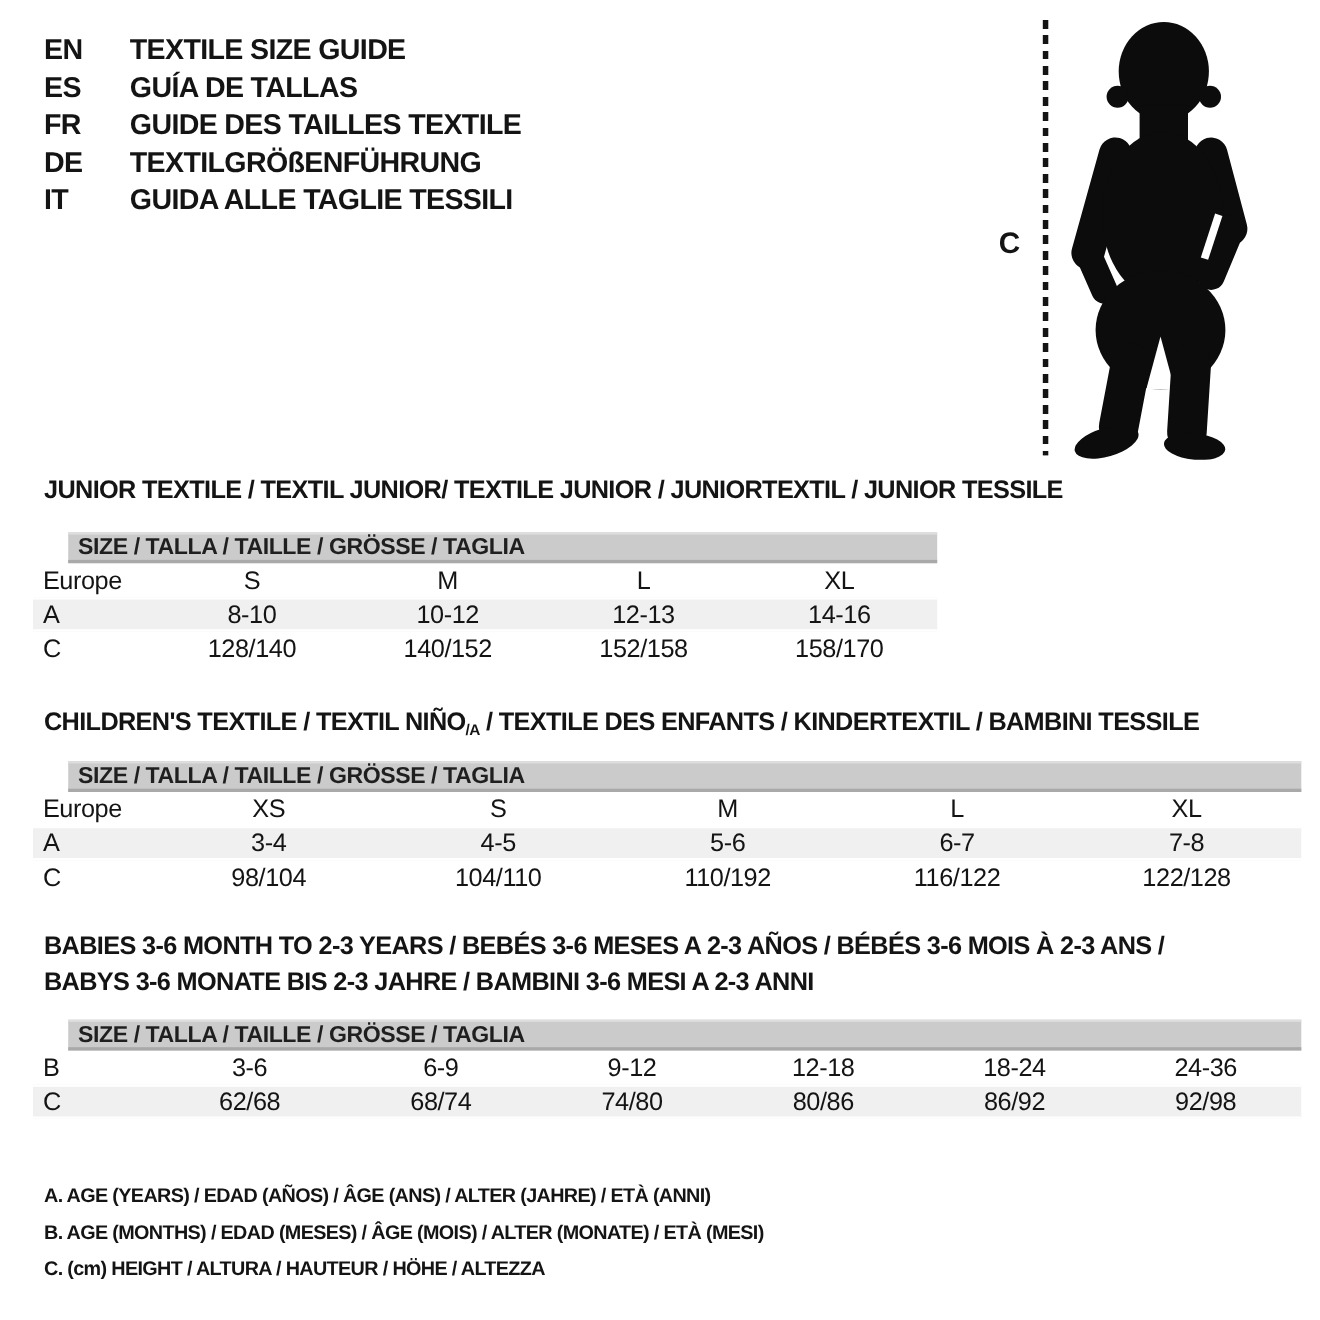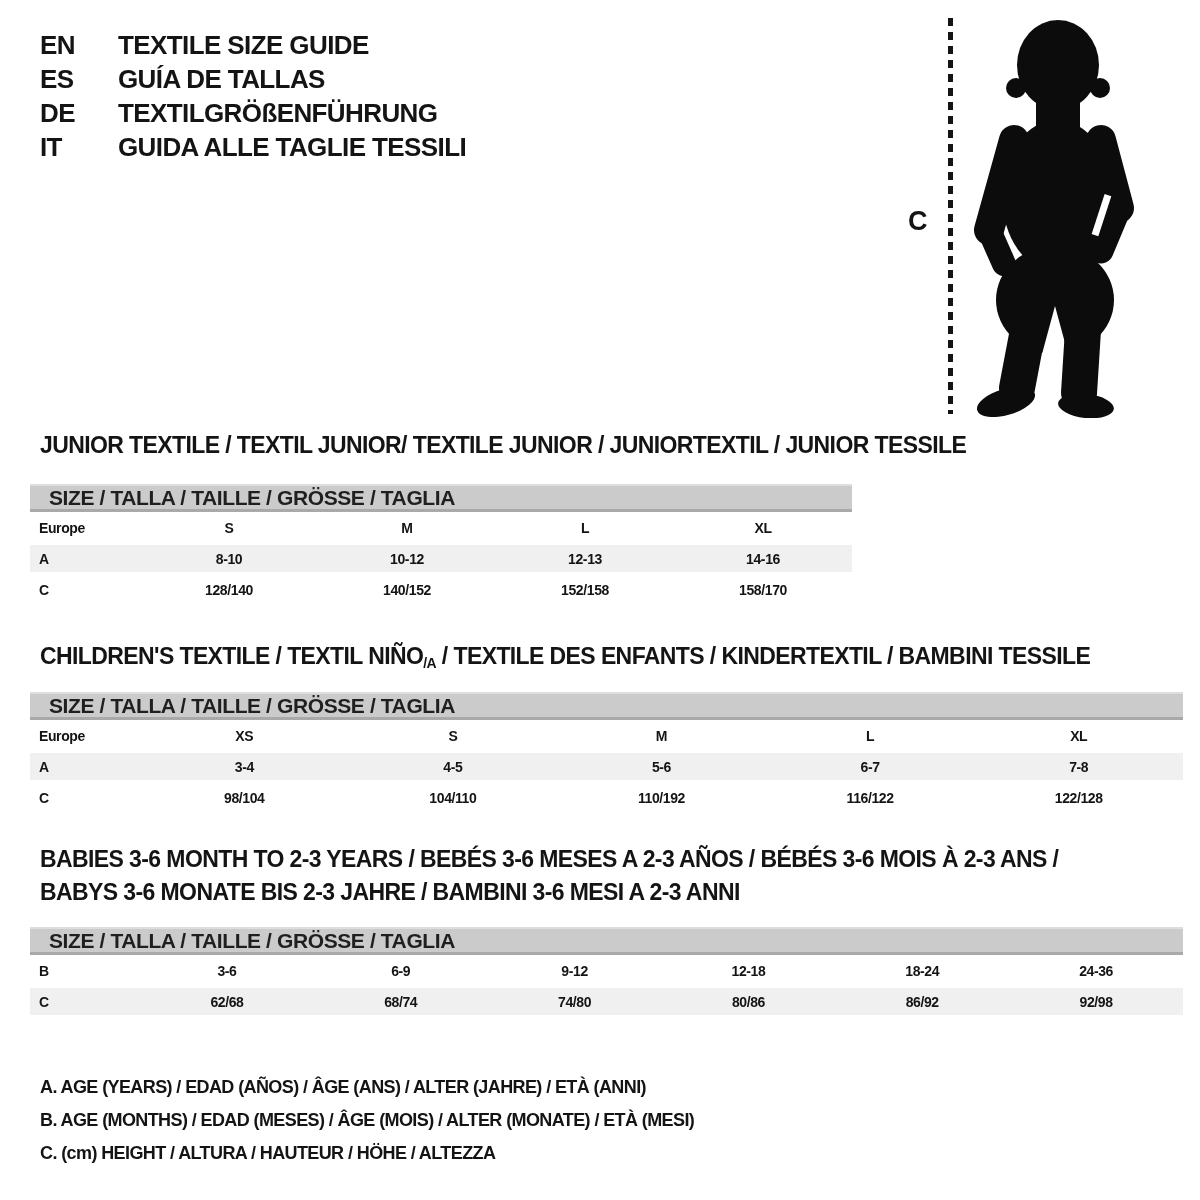--- a/index.html
+++ b/index.html
@@ -49,26 +49,26 @@
 
   
   .size-table{position:absolute;left:30px;}
   .table-junior{top:484px;width:822px;}
   .table-children{top:692px;width:1153px;}
   .table-babies{top:927px;width:1153px;}
   .size-bar{
     height:28px;line-height:23px;background:var(--header-bar);
     border-top:2px solid var(--header-bar-top);
     border-bottom:3px solid var(--header-bar-edge);
-    padding-left:19px;font-size:21px;font-weight:700;letter-spacing:-0.4px;
-    color:#1f1f1f;white-space:nowrap;
+    padding-left:9px;font-size:21px;font-weight:700;letter-spacing:-0.4px;
+    color:#1f1f1f;white-space:nowrap;margin-left:32px;
   }
   .trow{
     display:grid;height:31px;align-items:center;
-    font-size:14px;font-weight:700;letter-spacing:-0.4px;
+    font-size:23px;font-weight:400;letter-spacing:-0.4px;
   }
   .cols4{grid-template-columns:110px repeat(4,1fr);}
   .cols5{grid-template-columns:110px repeat(5,1fr);}
   .cols6{grid-template-columns:110px repeat(6,1fr);}
   .trow.alt{background:var(--alt-row);border-top:2px solid #fff;border-bottom:2px solid #fff;}
   .cell{text-align:center;white-space:nowrap;}
   .cell.label{text-align:left;padding-left:9px;}
 
   
   .legend{position:absolute;left:40px;top:1071px;}
@@ -82,20 +82,24 @@
 <div class="page">
 
   <div class="lang-block">
     <div class="lang-row">
       <span class="lang-code">EN</span>
       <span class="lang-label">TEXTILE SIZE GUIDE</span>
     </div>
     <div class="lang-row">
       <span class="lang-code">ES</span>
       <span class="lang-label">GUÍA DE TALLAS</span>
+    </div>
+    <div class="lang-row">
+      <span class="lang-code">FR</span>
+      <span class="lang-label">GUIDE DES TAILLES TEXTILE</span>
     </div>
     <div class="lang-row">
       <span class="lang-code">DE</span>
       <span class="lang-label">TEXTILGRÖßENFÜHRUNG</span>
     </div>
     <div class="lang-row">
       <span class="lang-code">IT</span>
       <span class="lang-label">GUIDA ALLE TAGLIE TESSILI</span>
     </div>
   </div>

